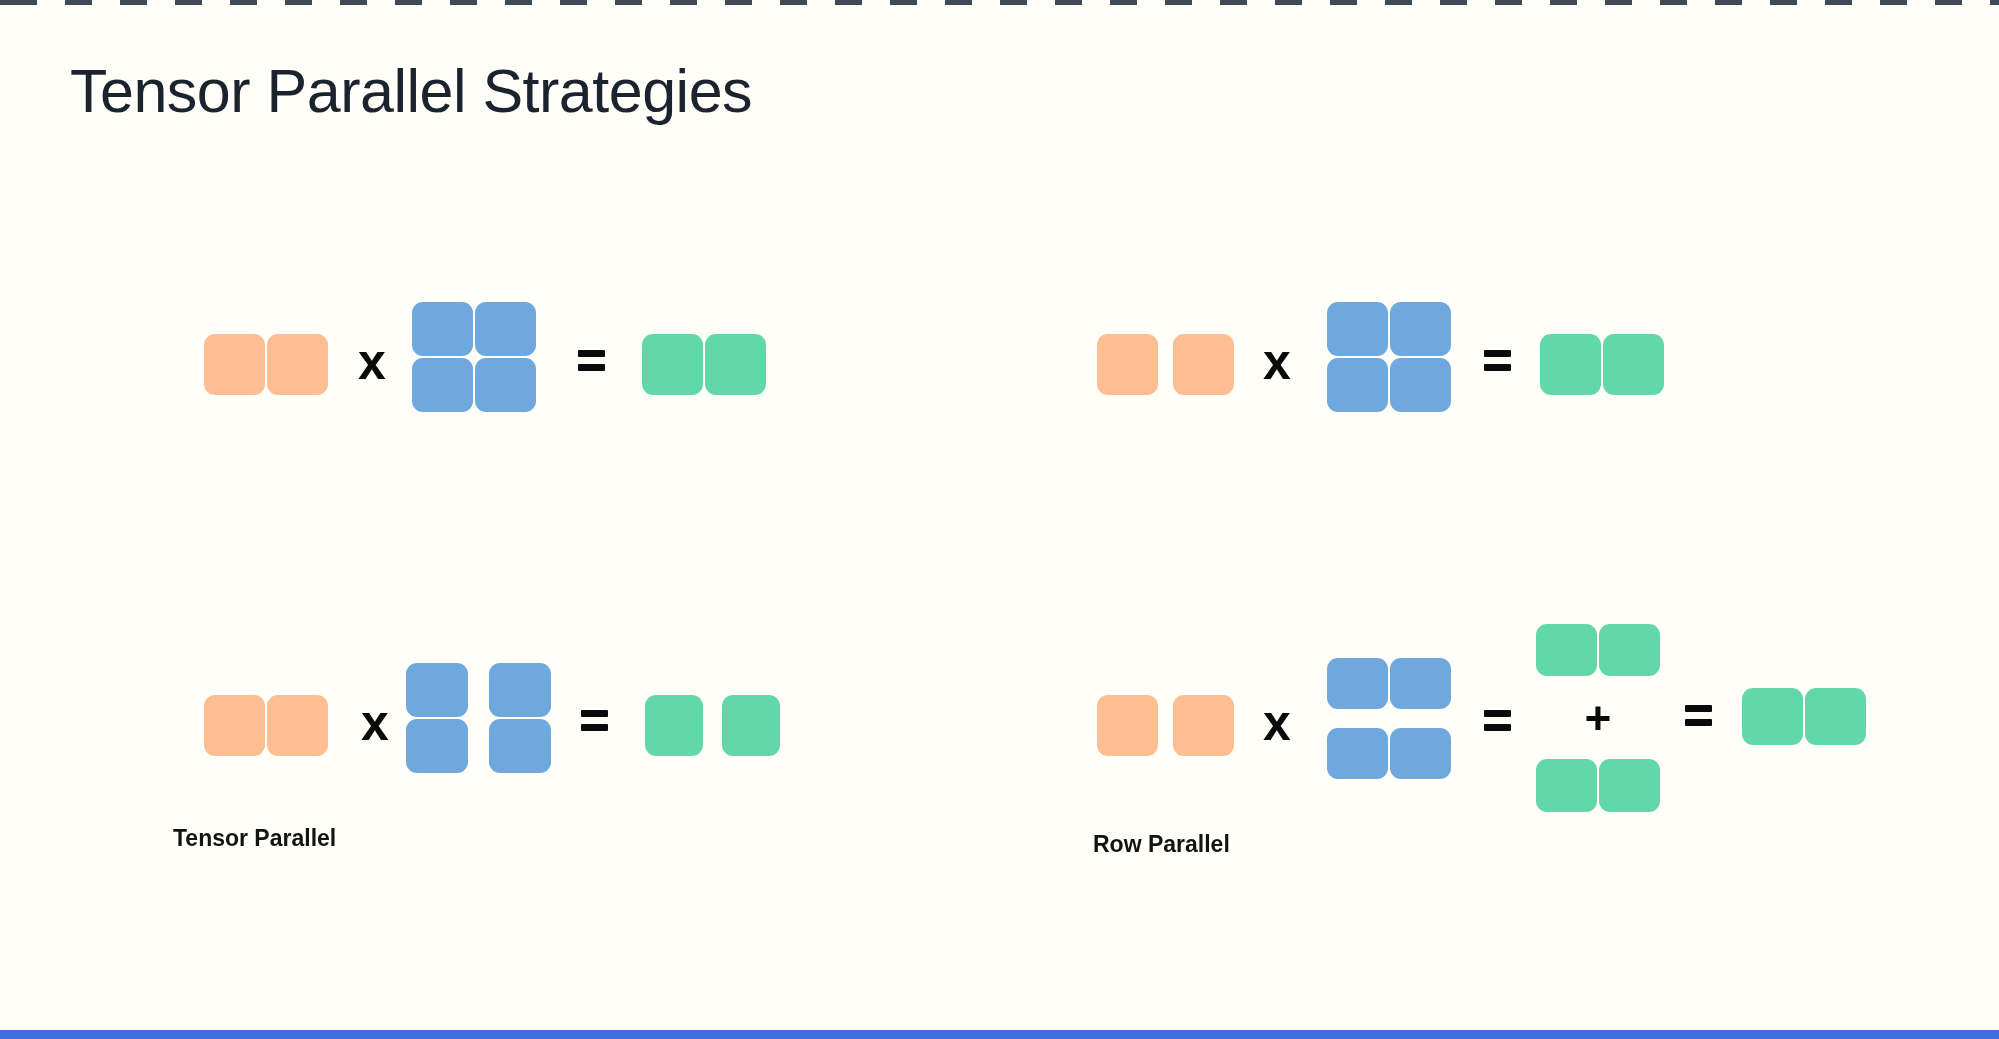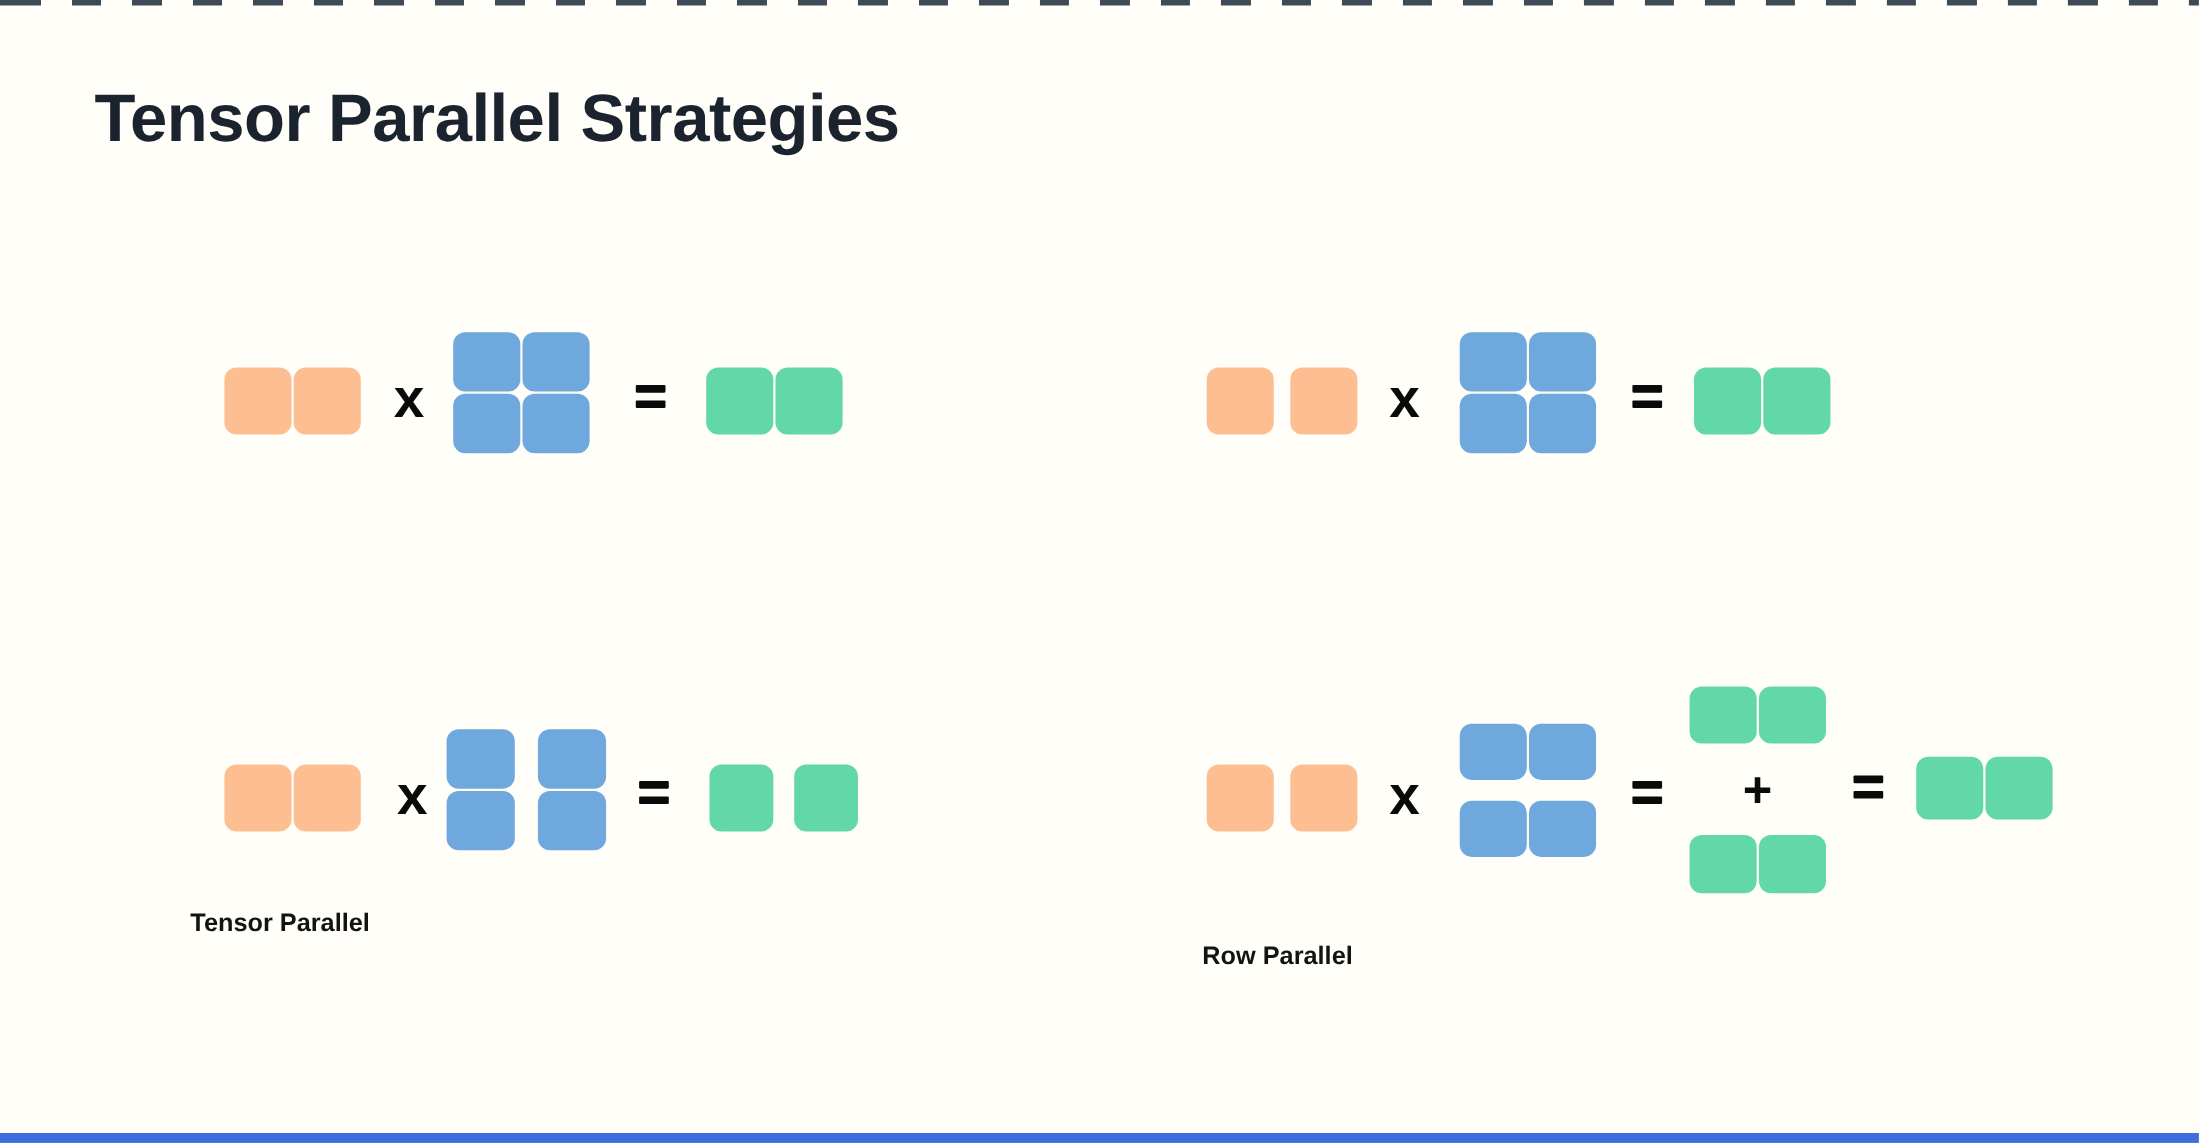--- a/index.html
+++ b/index.html
@@ -13,22 +13,22 @@
     position:absolute;top:0;left:0;width:100%;height:5px;
     background:repeating-linear-gradient(90deg,var(--dash,#3E4A56) 0 27px,transparent 27px 55px);
     background-position-x:10px;
   }
   .bottom-bar{
     position:absolute;bottom:0;left:0;width:100%;height:9px;
     background:var(--accent,#3E6EDC);
   }
   .page-title{
     position:absolute;left:70px;top:58px;
-    font-size:61px;font-weight:700;line-height:1.1;letter-spacing:-0.5px;
-    color:var(--title,#1B232E);margin:16px;
+    font-size:61px;font-weight:400;line-height:1.1;letter-spacing:-0.5px;
+    color:var(--title,#1B232E);margin:0;
   }
   .diagram{
     position:absolute;display:flex;align-items:center;
     transform:translateY(-50%);
   }
   .d0{left:204px;top:357px}
   .d1{left:1097px;top:357px}
   .d2{left:204px;top:718px}
   .d3{left:1097px;top:718px}
   .term{display:flex;align-items:center;}
@@ -38,21 +38,21 @@
   .op-x{font-size:50px;font-weight:700;color:var(--operator,#0A0A0A);line-height:1;}
   .op-plus{font-size:46px;font-weight:700;color:var(--operator,#0A0A0A);line-height:1;}
   .op-eq{width:27px;display:flex;flex-direction:column;row-gap:7px;}
   .op-eq .bar{height:7px;width:100%;background:var(--operator,#0A0A0A);border-radius:1px;}
   .stack{display:flex;flex-direction:column;align-items:center;}
   .stack-mid{display:flex;align-items:center;justify-content:center;}
   .diagram-label{
     position:absolute;font-size:23px;font-weight:700;color:#131313;line-height:1.1;
   }
   .label-col{left:173px;top:826px;}
-  .label-row{left:1093px;top:856px;}
+  .label-row{left:1093px;top:832px;}
 </style>
 </head>
 <body>
 
 <div class="top-dashes"></div>
 
 <h1 class="page-title">Tensor Parallel Strategies</h1>
 
 <div class="diagram d0">
     <div class="term">

